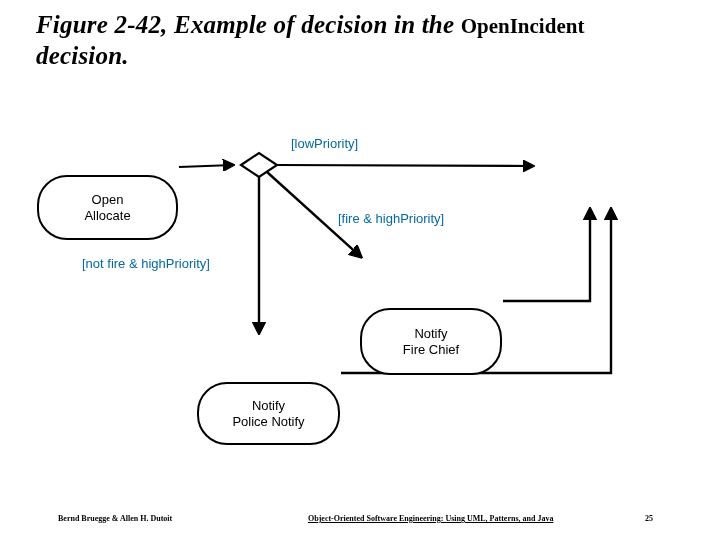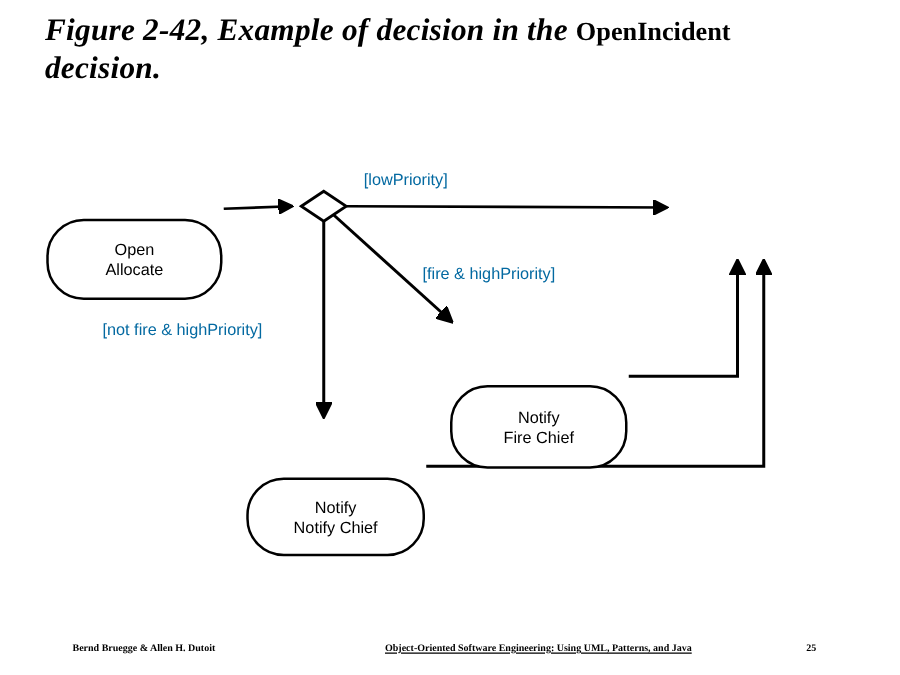--- a/index.html
+++ b/index.html
@@ -124,21 +124,21 @@
   </div>
 
 
   <div class="node node-fire">
     <span>Notify</span>
     <span>Fire Chief</span>
   </div>
 
   <div class="node node-police">
     <span>Notify</span>
-    <span>Notify Chief</span>
+    <span>Police Notify</span>
   </div>
 
   <div class="guard guard-low">[lowPriority]</div>
   <div class="guard guard-notfire">[not fire &amp; highPriority]</div>
   <div class="guard guard-fire">[fire &amp; highPriority]</div>
 
   <div class="footer-item footer-authors">Bernd Bruegge &amp; Allen H. Dutoit</div>
   <div class="footer-item footer-book">Object-Oriented Software Engineering: Using UML, Patterns, and Java</div>
   <div class="footer-item footer-page">25</div>
 

